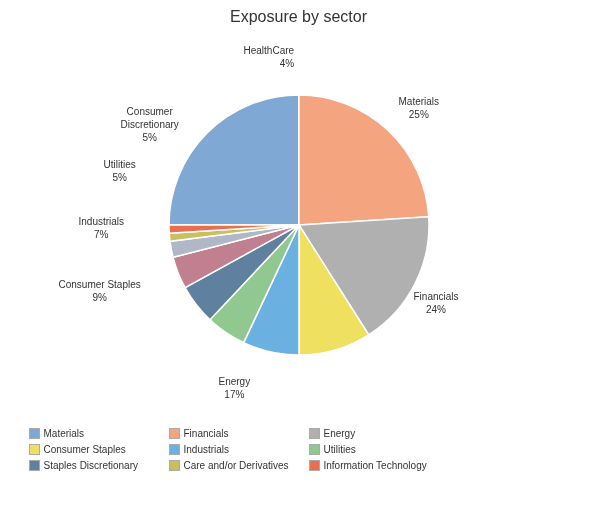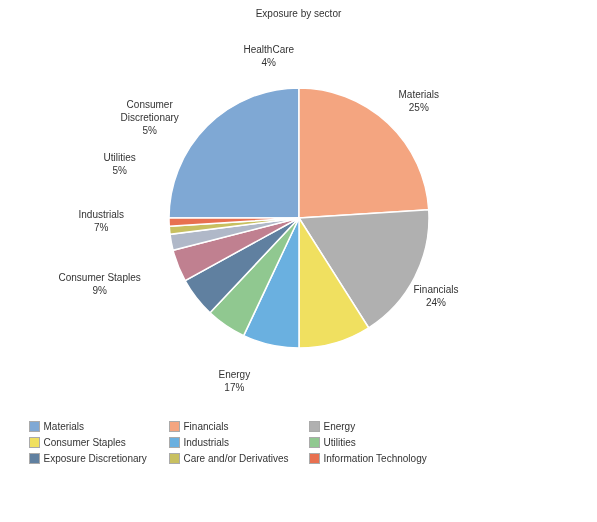--- a/index.html
+++ b/index.html
@@ -14,21 +14,21 @@
     .chart-container {
       width: 597px;
       height: 522px;
       position: relative;
       display: flex;
       flex-direction: column;
       align-items: center;
     }
     .chart-title {
       margin-top: 8px;
-      font-size: 10px;
+      font-size: 16px;
       color: #333;
       font-weight: normal;
       text-align: center;
     }
     .pie-area {
       position: relative;
       width: 480px;
       height: 390px;
       margin-top: 4px;
     }
@@ -99,21 +99,21 @@
 17%</div>
       <div class="label-box" style="left: 0px; top: 248px; white-space: pre;">Consumer Staples
 9%</div>
       <div class="label-box" style="left: 20px; top: 185px; white-space: pre;">Industrials
 7%</div>
       <div class="label-box" style="left: 45px; top: 128px; white-space: pre;">Utilities
 5%</div>
       <div class="label-box" style="left: 62px; top: 75px; white-space: pre;">Consumer
 Discretionary
 5%</div>
-      <div class="label-box" style="left: 185px; top: 20px; white-space: pre;">HealthCare
+      <div class="label-box" style="left: 185px; top: 14px; white-space: pre; text-align: right;">HealthCare
 4%</div>
     </div>
   <div class="legend-area" id="legend-area">
       <div class="legend-item">
         <div class="legend-swatch" style="background: rgb(127, 168, 212);"></div>
         <span class="legend-label">Materials</span>
       </div>
       <div class="legend-item">
         <div class="legend-swatch" style="background: rgb(244, 165, 128);"></div>
         <span class="legend-label">Financials</span>
@@ -129,21 +129,21 @@
       <div class="legend-item">
         <div class="legend-swatch" style="background: rgb(106, 176, 224);"></div>
         <span class="legend-label">Industrials</span>
       </div>
       <div class="legend-item">
         <div class="legend-swatch" style="background: rgb(144, 200, 144);"></div>
         <span class="legend-label">Utilities</span>
       </div>
       <div class="legend-item">
         <div class="legend-swatch" style="background: rgb(96, 128, 160);"></div>
-        <span class="legend-label">Exposure Discretionary</span>
+        <span class="legend-label">Staples Discretionary</span>
       </div>
       <div class="legend-item">
         <div class="legend-swatch" style="background: rgb(200, 192, 96);"></div>
         <span class="legend-label">Care and/or Derivatives</span>
       </div>
       <div class="legend-item">
         <div class="legend-swatch" style="background: rgb(232, 112, 80);"></div>
         <span class="legend-label">Information Technology</span>
       </div>
     </div>

